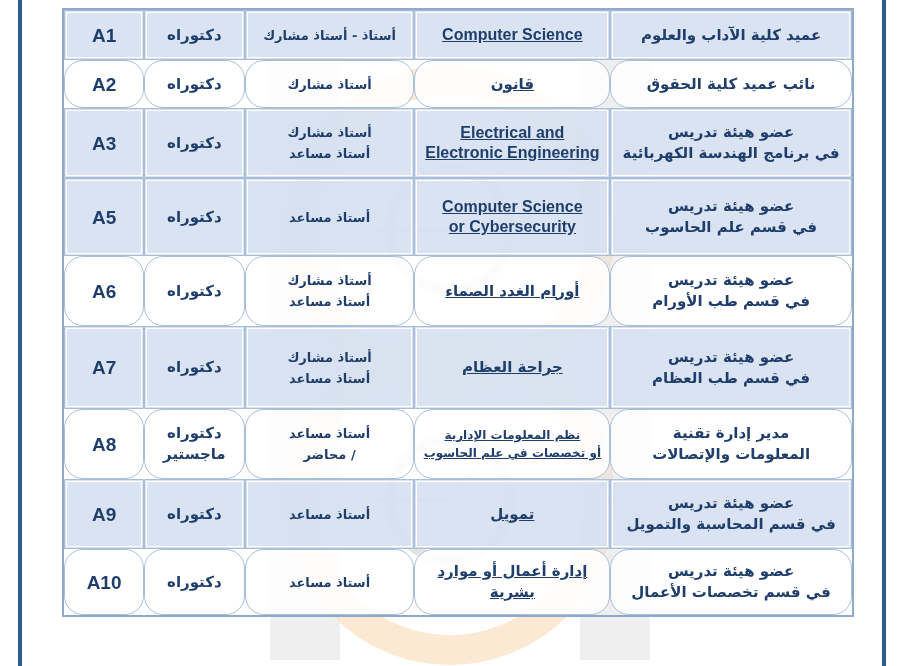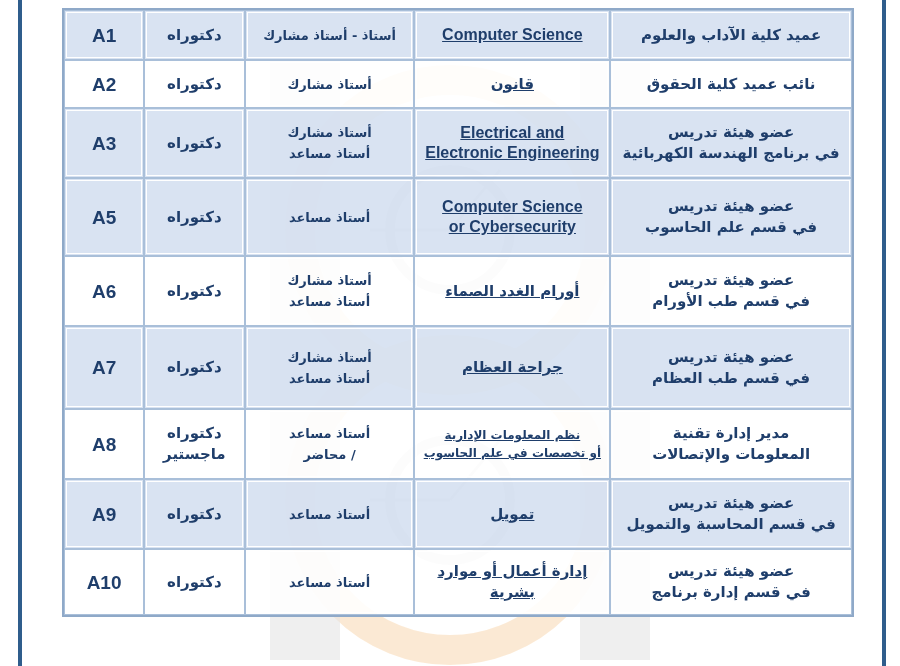--- a/index.html
+++ b/index.html
@@ -28,21 +28,21 @@
     border:1px solid #a9bfd9;
     outline:1px solid #ffffff;
     outline-offset:-3px;
     text-align:center; vertical-align:middle;
     color:#1f3e6b;
     font-weight:bold;
     padding:2px 4px;
     line-height:21px;
   }
   tr.shaded td { background:rgba(214,225,241,0.92); }
-  tr.plain td { background:rgba(255,255,255,0.88); }
+  tr.plain td { background:rgba(255,255,255,0.88);border-radius:19px; }
   td.code { width:72px; font-family:"Liberation Sans", sans-serif; font-size:19px; color:#1f3e6b; }
   td.degree { width:92px; font-size:15px; direction:rtl; }
   td.rank { width:166px; font-size:13px; direction:rtl; }
   td.spec { width:190px; font-size:15px;text-decoration:underline; }
   td.spec.en { font-family:"Liberation Sans", sans-serif; font-size:16px; line-height:20px; }
   td.spec.ar { direction:rtl; }
   td.spec.small { font-size:12px; line-height:18px;margin-top:16px; }
   td.position { width:240px; font-size:15px; direction:rtl; }
   .line { display:block; }
 </style>
@@ -207,17 +207,17 @@
           <span class="line">دكتوراه</span>
         </td>
       <td class="rank">
           <span class="line">أستاذ مساعد</span>
         </td>
       <td class="spec ar">
           <span class="line">إدارة أعمال أو موارد بشرية</span>
         </td>
       <td class="position">
           <span class="line">عضو هيئة تدريس</span>
-          <span class="line">في قسم إدارة برنامج</span>
+          <span class="line">في قسم تخصصات الأعمال</span>
         </td>
     </tr>
   </tbody>
 </table>
 
 </body></html>

